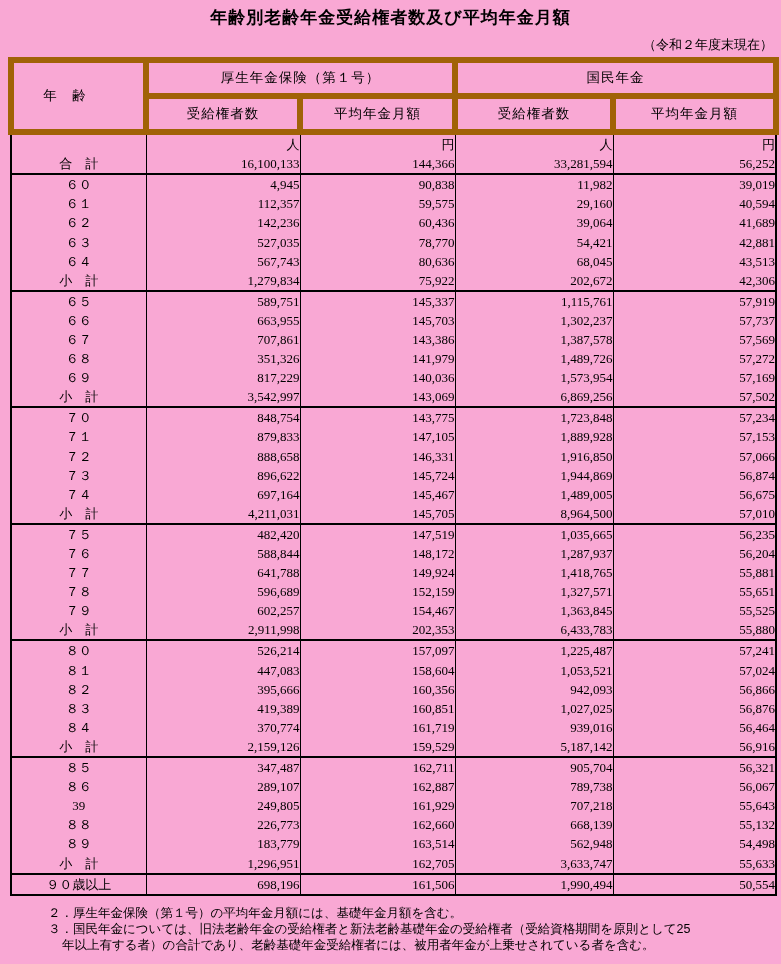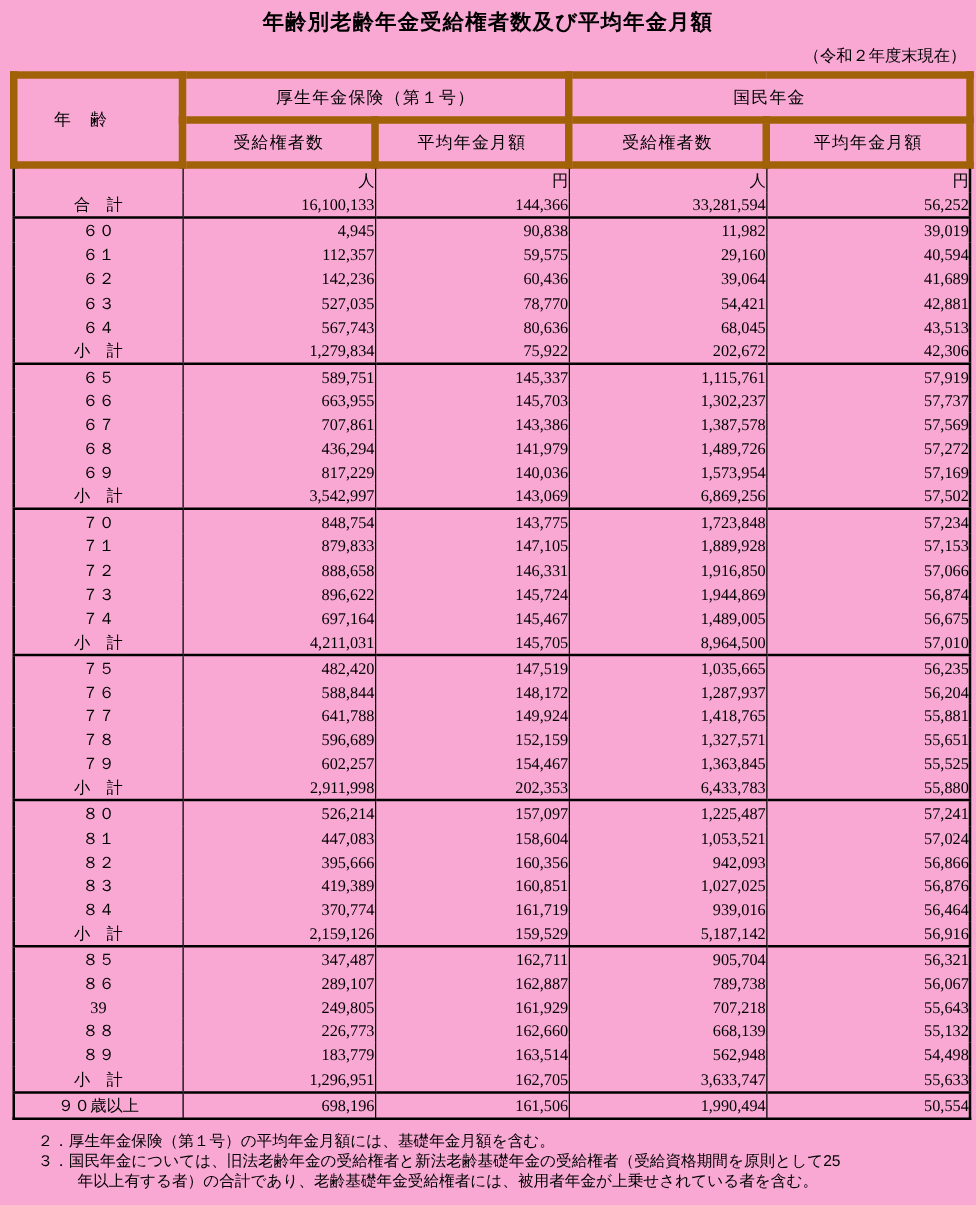--- a/index.html
+++ b/index.html
@@ -55,21 +55,21 @@
   td.age-cell { text-align: center; padding-right: 40px; }
   td.num-cell { text-align: right; padding-right: 8px; }
   .notes {
     margin: 9px 0 0 30px;
     font-size: 12.5px;
     line-height: 16px;
     font-family: "Liberation Sans", sans-serif;
     white-space: nowrap;
   }
   .note.ind-a { margin-left: 0; }
-  .note.ind-b { }
+  .note.ind-b { margin-left: 18px; }
   .note.ind-c { margin-left: 32px; }
 </style>
 </head>
 <body>
 
 <div class="page">
   <div class="title">年齢別老齢年金受給権者数及び平均年金月額</div>
   <div class="subtitle">（令和２年度末現在）</div>
 
   <table class="pension-table">
@@ -166,21 +166,21 @@
         </tr>
         <tr>
           <td class="age-cell">６７</td>
           <td class="num-cell">707,861</td>
           <td class="num-cell">143,386</td>
           <td class="num-cell">1,387,578</td>
           <td class="num-cell">57,569</td>
         </tr>
         <tr>
           <td class="age-cell">６８</td>
-          <td class="num-cell">436,294</td>
+          <td class="num-cell">351,326</td>
           <td class="num-cell">141,979</td>
           <td class="num-cell">1,489,726</td>
           <td class="num-cell">57,272</td>
         </tr>
         <tr>
           <td class="age-cell">６９</td>
           <td class="num-cell">817,229</td>
           <td class="num-cell">140,036</td>
           <td class="num-cell">1,573,954</td>
           <td class="num-cell">57,169</td>

